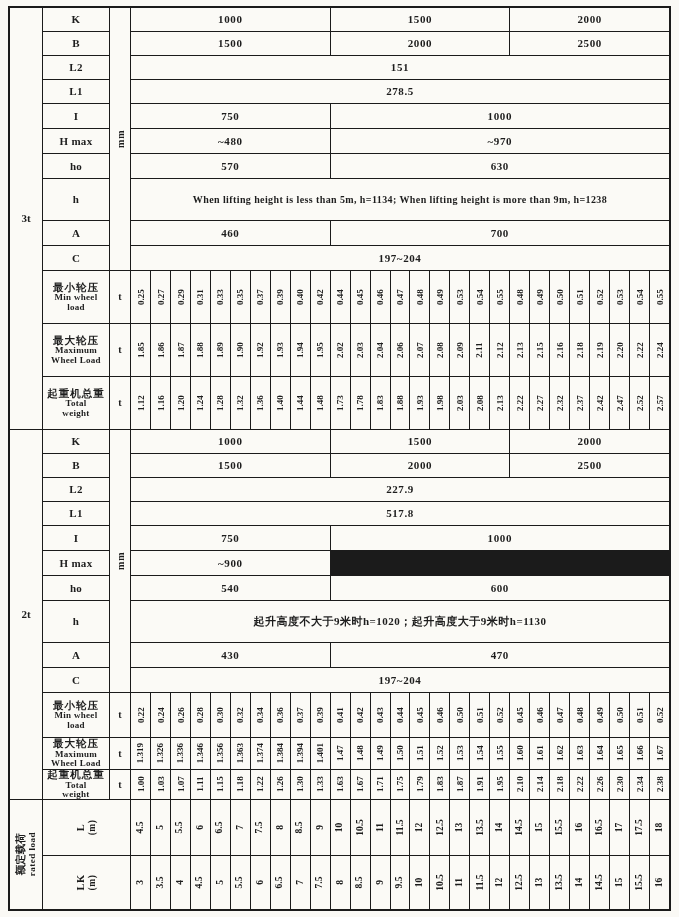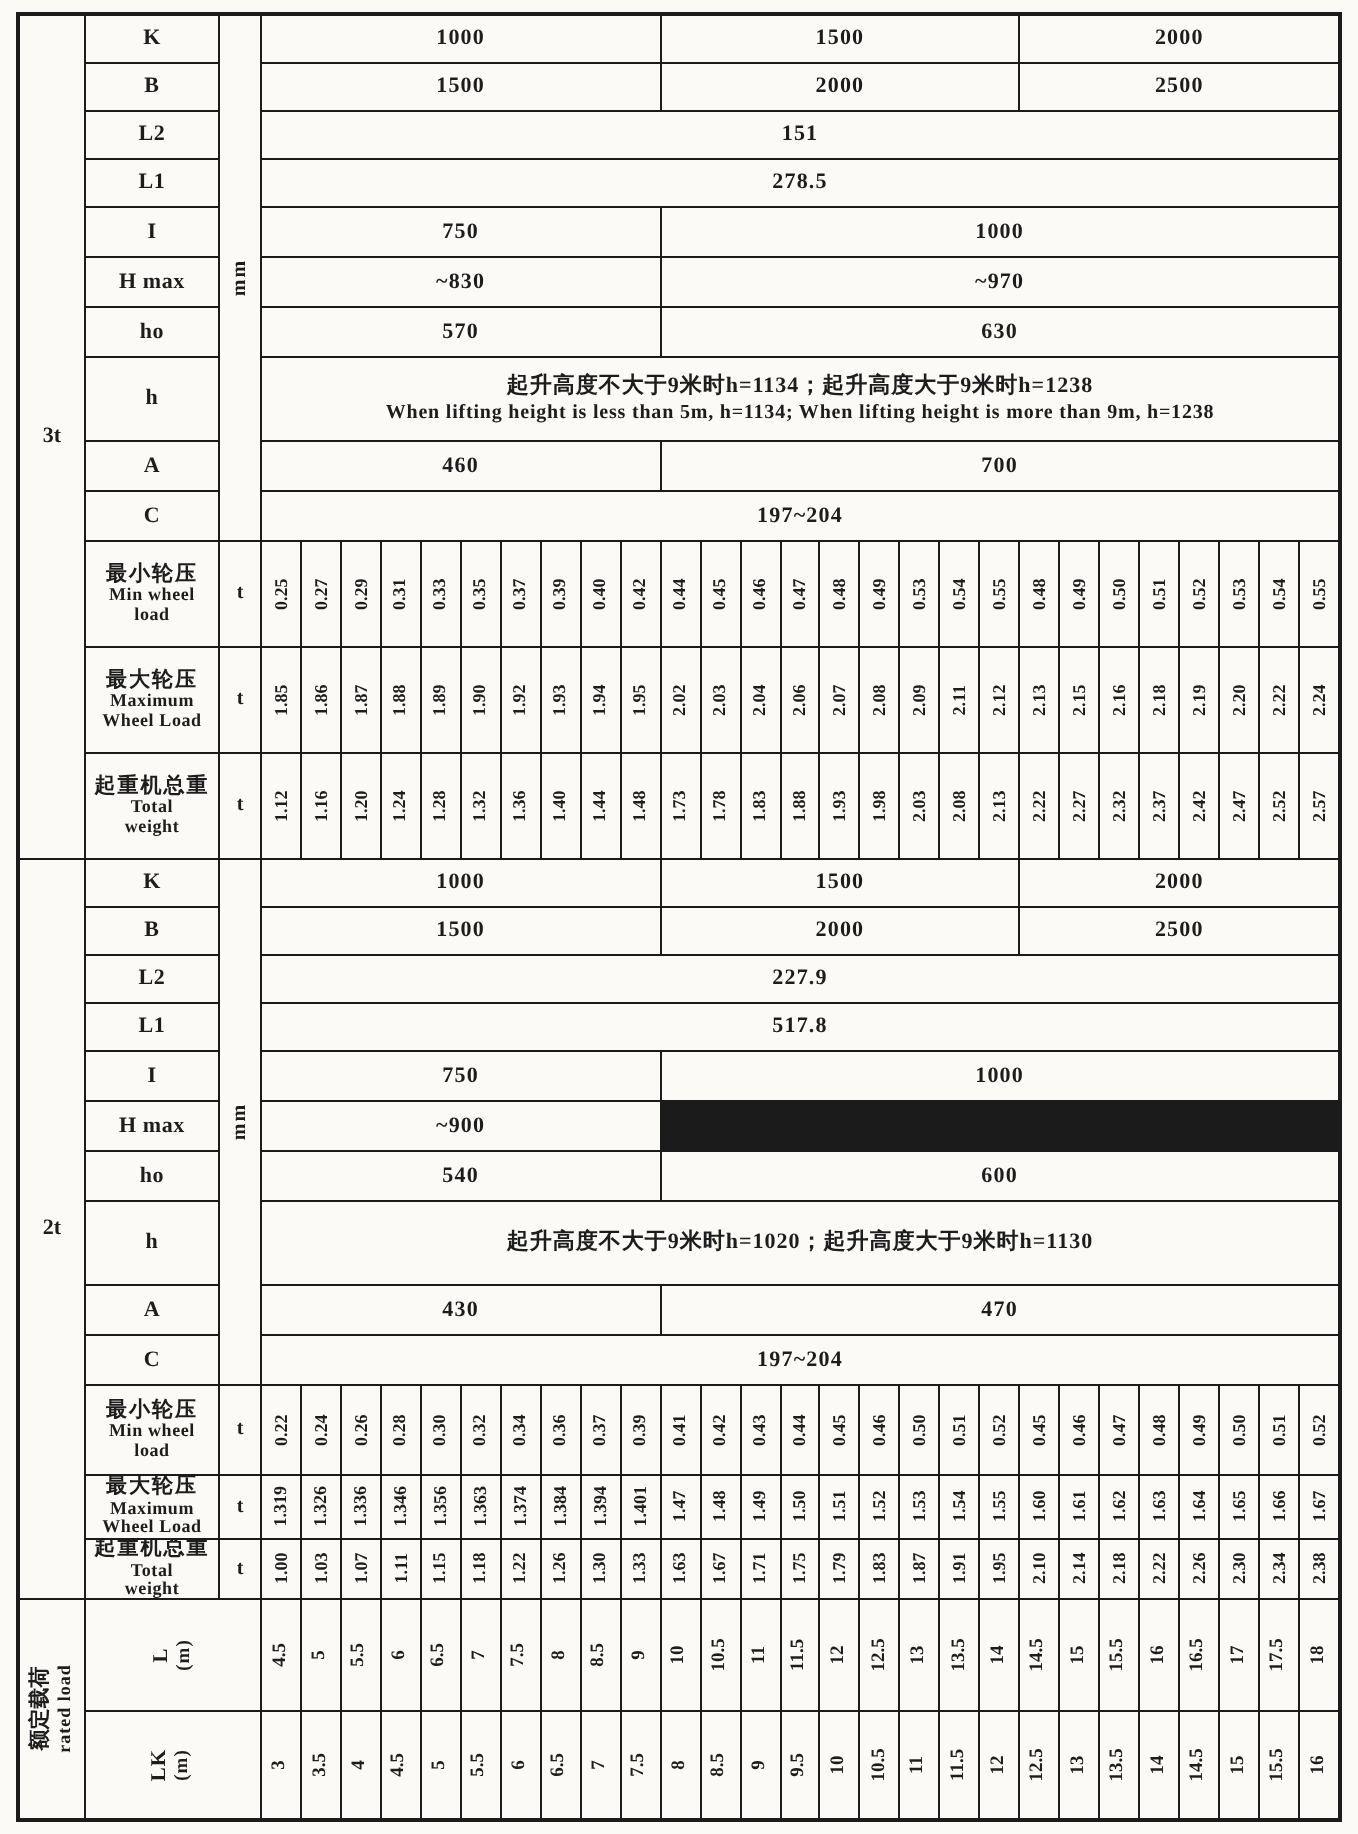--- a/index.html
+++ b/index.html
@@ -65,28 +65,27 @@
       <div class="cell dimval" style="grid-area: 2 / 14 / span 1 / span 9;">2000</div>
       <div class="cell dimval" style="grid-area: 2 / 23 / span 1 / span 8;">2500</div>
       <div class="cell param" style="grid-area: 3 / 2 / span 1 / span 1;">L2</div>
       <div class="cell dimval" style="grid-area: 3 / 4 / span 1 / span 27;">151</div>
       <div class="cell param" style="grid-area: 4 / 2 / span 1 / span 1;">L1</div>
       <div class="cell dimval" style="grid-area: 4 / 4 / span 1 / span 27;">278.5</div>
       <div class="cell param" style="grid-area: 5 / 2 / span 1 / span 1;">I</div>
       <div class="cell dimval" style="grid-area: 5 / 4 / span 1 / span 10;">750</div>
       <div class="cell dimval" style="grid-area: 5 / 14 / span 1 / span 17;">1000</div>
       <div class="cell param" style="grid-area: 6 / 2 / span 1 / span 1;">H max</div>
-      <div class="cell dimval" style="grid-area: 6 / 4 / span 1 / span 10;">~830</div>
+      <div class="cell dimval" style="grid-area: 6 / 4 / span 1 / span 10;">~480</div>
       <div class="cell dimval" style="grid-area: 6 / 14 / span 1 / span 17;">~970</div>
       <div class="cell param" style="grid-area: 7 / 2 / span 1 / span 1;">ho</div>
       <div class="cell dimval" style="grid-area: 7 / 4 / span 1 / span 10;">570</div>
       <div class="cell dimval" style="grid-area: 7 / 14 / span 1 / span 17;">630</div>
       <div class="cell param" style="grid-area: 8 / 2 / span 1 / span 1;">h</div>
       <div class="cell hcell" style="grid-area: 8 / 4 / span 1 / span 27;">
-        <div class="zh">起升高度不大于9米时h=1134；起升高度大于9米时h=1238</div>
         <div class="en">When lifting height is less than 5m, h=1134; When lifting height is more than 9m, h=1238</div>
       </div>
       <div class="cell param" style="grid-area: 9 / 2 / span 1 / span 1;">A</div>
       <div class="cell dimval" style="grid-area: 9 / 4 / span 1 / span 10;">460</div>
       <div class="cell dimval" style="grid-area: 9 / 14 / span 1 / span 17;">700</div>
       <div class="cell param" style="grid-area: 10 / 2 / span 1 / span 1;">C</div>
       <div class="cell dimval" style="grid-area: 10 / 4 / span 1 / span 27;">197~204</div>
       <div class="cell ll" style="grid-area: 11 / 2 / span 1 / span 1;">
         <div class="zh">最小轮压</div>
         <div class="en">Min wheel</div>

